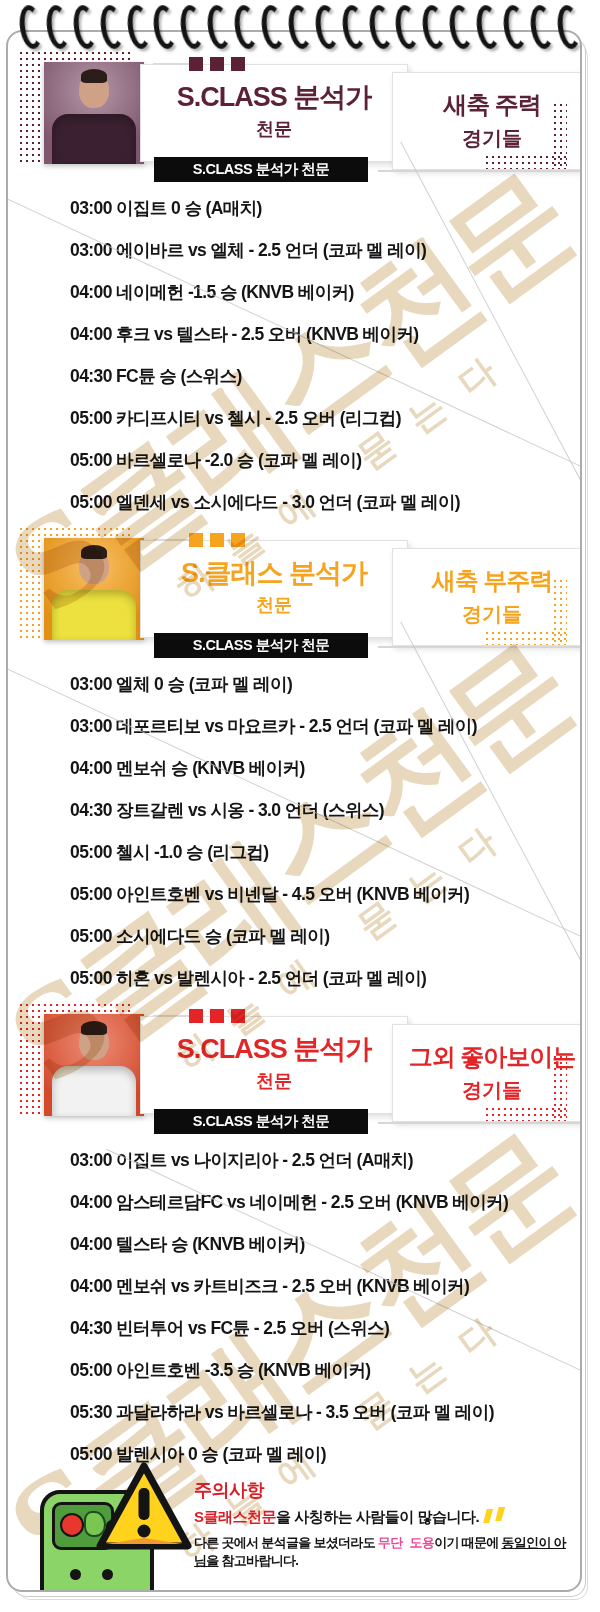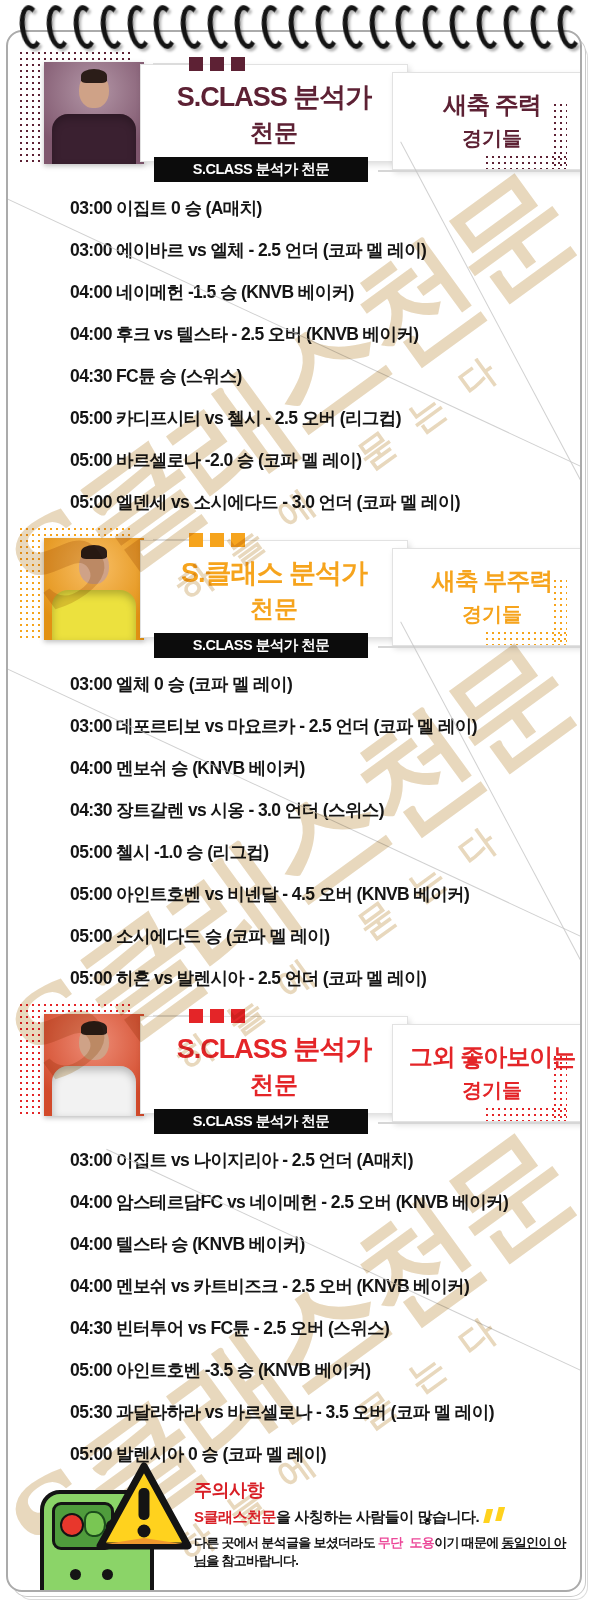--- a/index.html
+++ b/index.html
@@ -52,21 +52,21 @@
     margin:10px auto 0;position:relative;}
   .photo .head::before{content:"";position:absolute;left:2px;top:-3px;width:26px;height:14px;
     background:#2b1d18;border-radius:50% 50% 20% 20%;}
   .photo .torso{position:absolute;bottom:0;left:8px;width:84px;height:50px;
     background:var(--jersey);border-radius:16px 16px 0 0;box-shadow:inset 0 4px 8px rgba(0,0,0,.25);}
   .card{position:absolute;background:#fff;border:1px solid #e2e2e2;
         box-shadow:2px 3px 6px rgba(0,0,0,.13);text-align:center;color:var(--c);}
   .card-main{left:108px;top:6px;width:266px;height:96px;}
   .card-sub{left:360px;top:14px;width:198px;height:96px;}
   .title-l1{font-size:27px;font-weight:bold;letter-spacing:-1px;margin-top:14px;}
-  .title-l2{font-size:24px;font-weight:bold;margin-top:2px;text-align:center;}
+  .title-l2{font-size:18px;font-weight:bold;margin-top:2px;text-align:center;}
   .sub-l1{font-size:24px;font-weight:bold;letter-spacing:-1px;margin-top:16px;}
   .sub-l2{font-size:20px;font-weight:bold;margin-top:4px;}
   .mini{position:absolute;top:-8px;left:48px;display:flex;gap:7px;}
   .mini span{width:14px;height:14px;background:var(--c);}
   .mini::before{content:"";position:absolute;left:-36px;top:6px;width:36px;height:2px;background:#dcdcdc;}
   .banner{
     position:absolute;left:122px;bottom:-6px;width:214px;height:25px;background:#0c0c0c;
     color:#ffffff;font-size:14.5px;font-weight:bold;text-align:center;line-height:25px;
     letter-spacing:-0.5px;z-index:2;
   }

